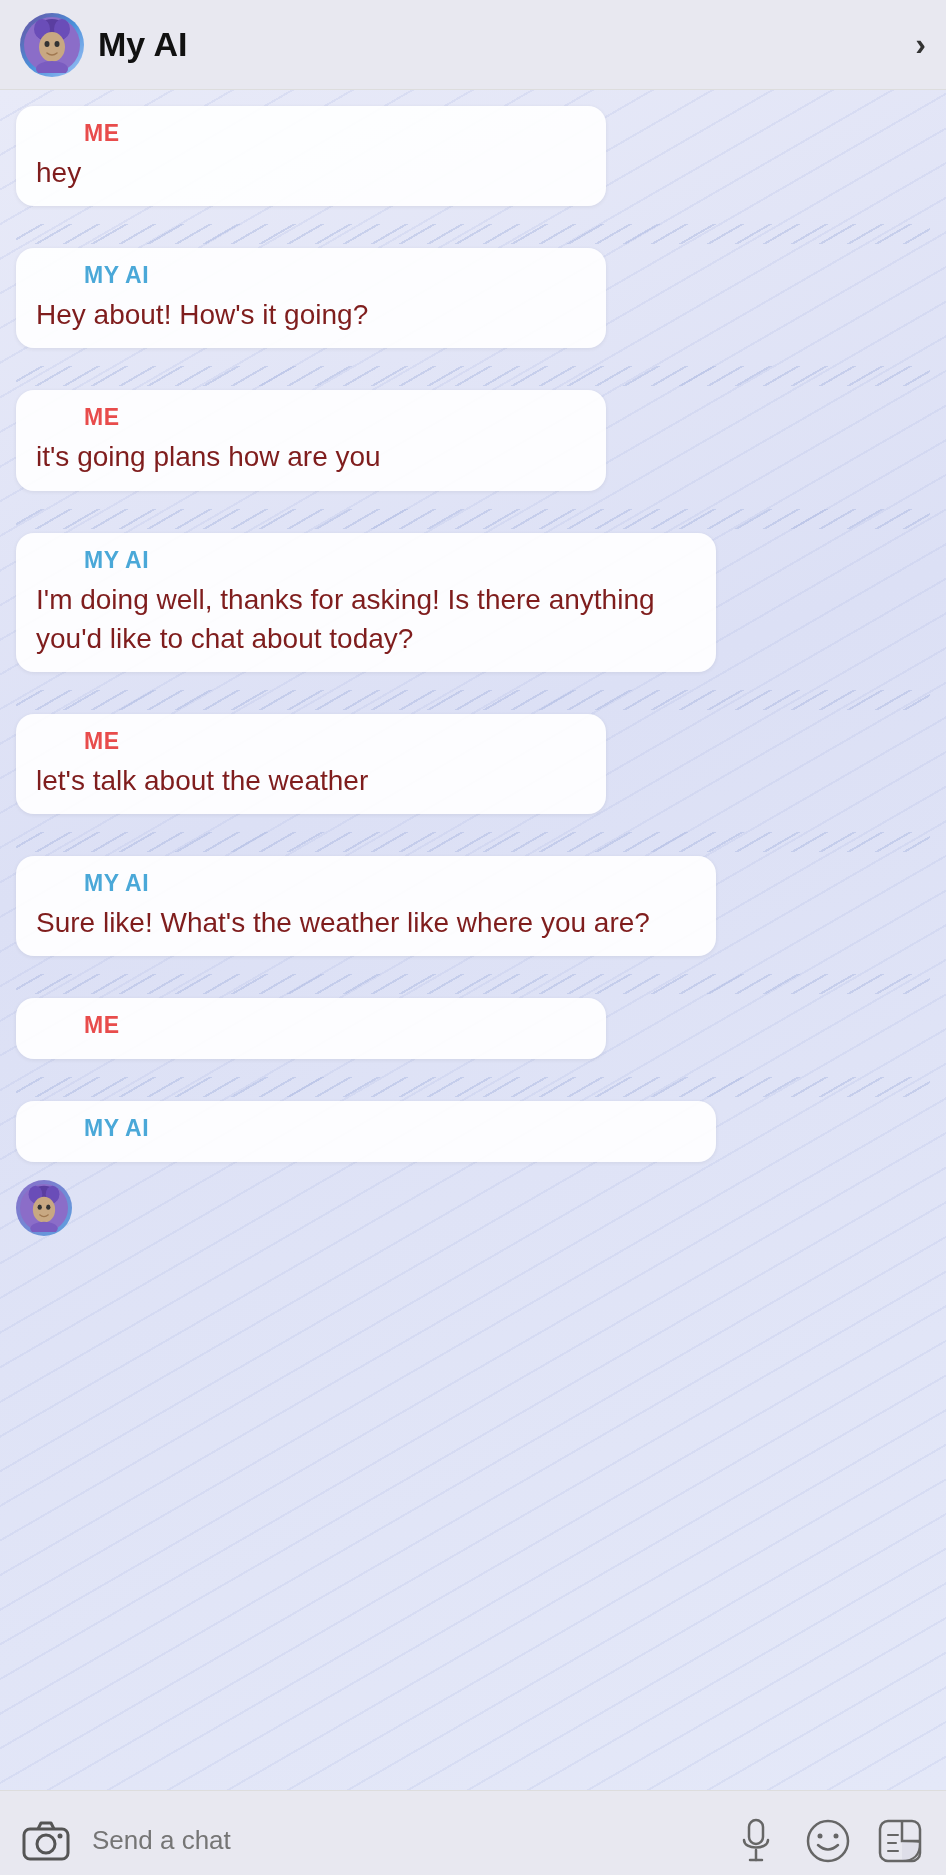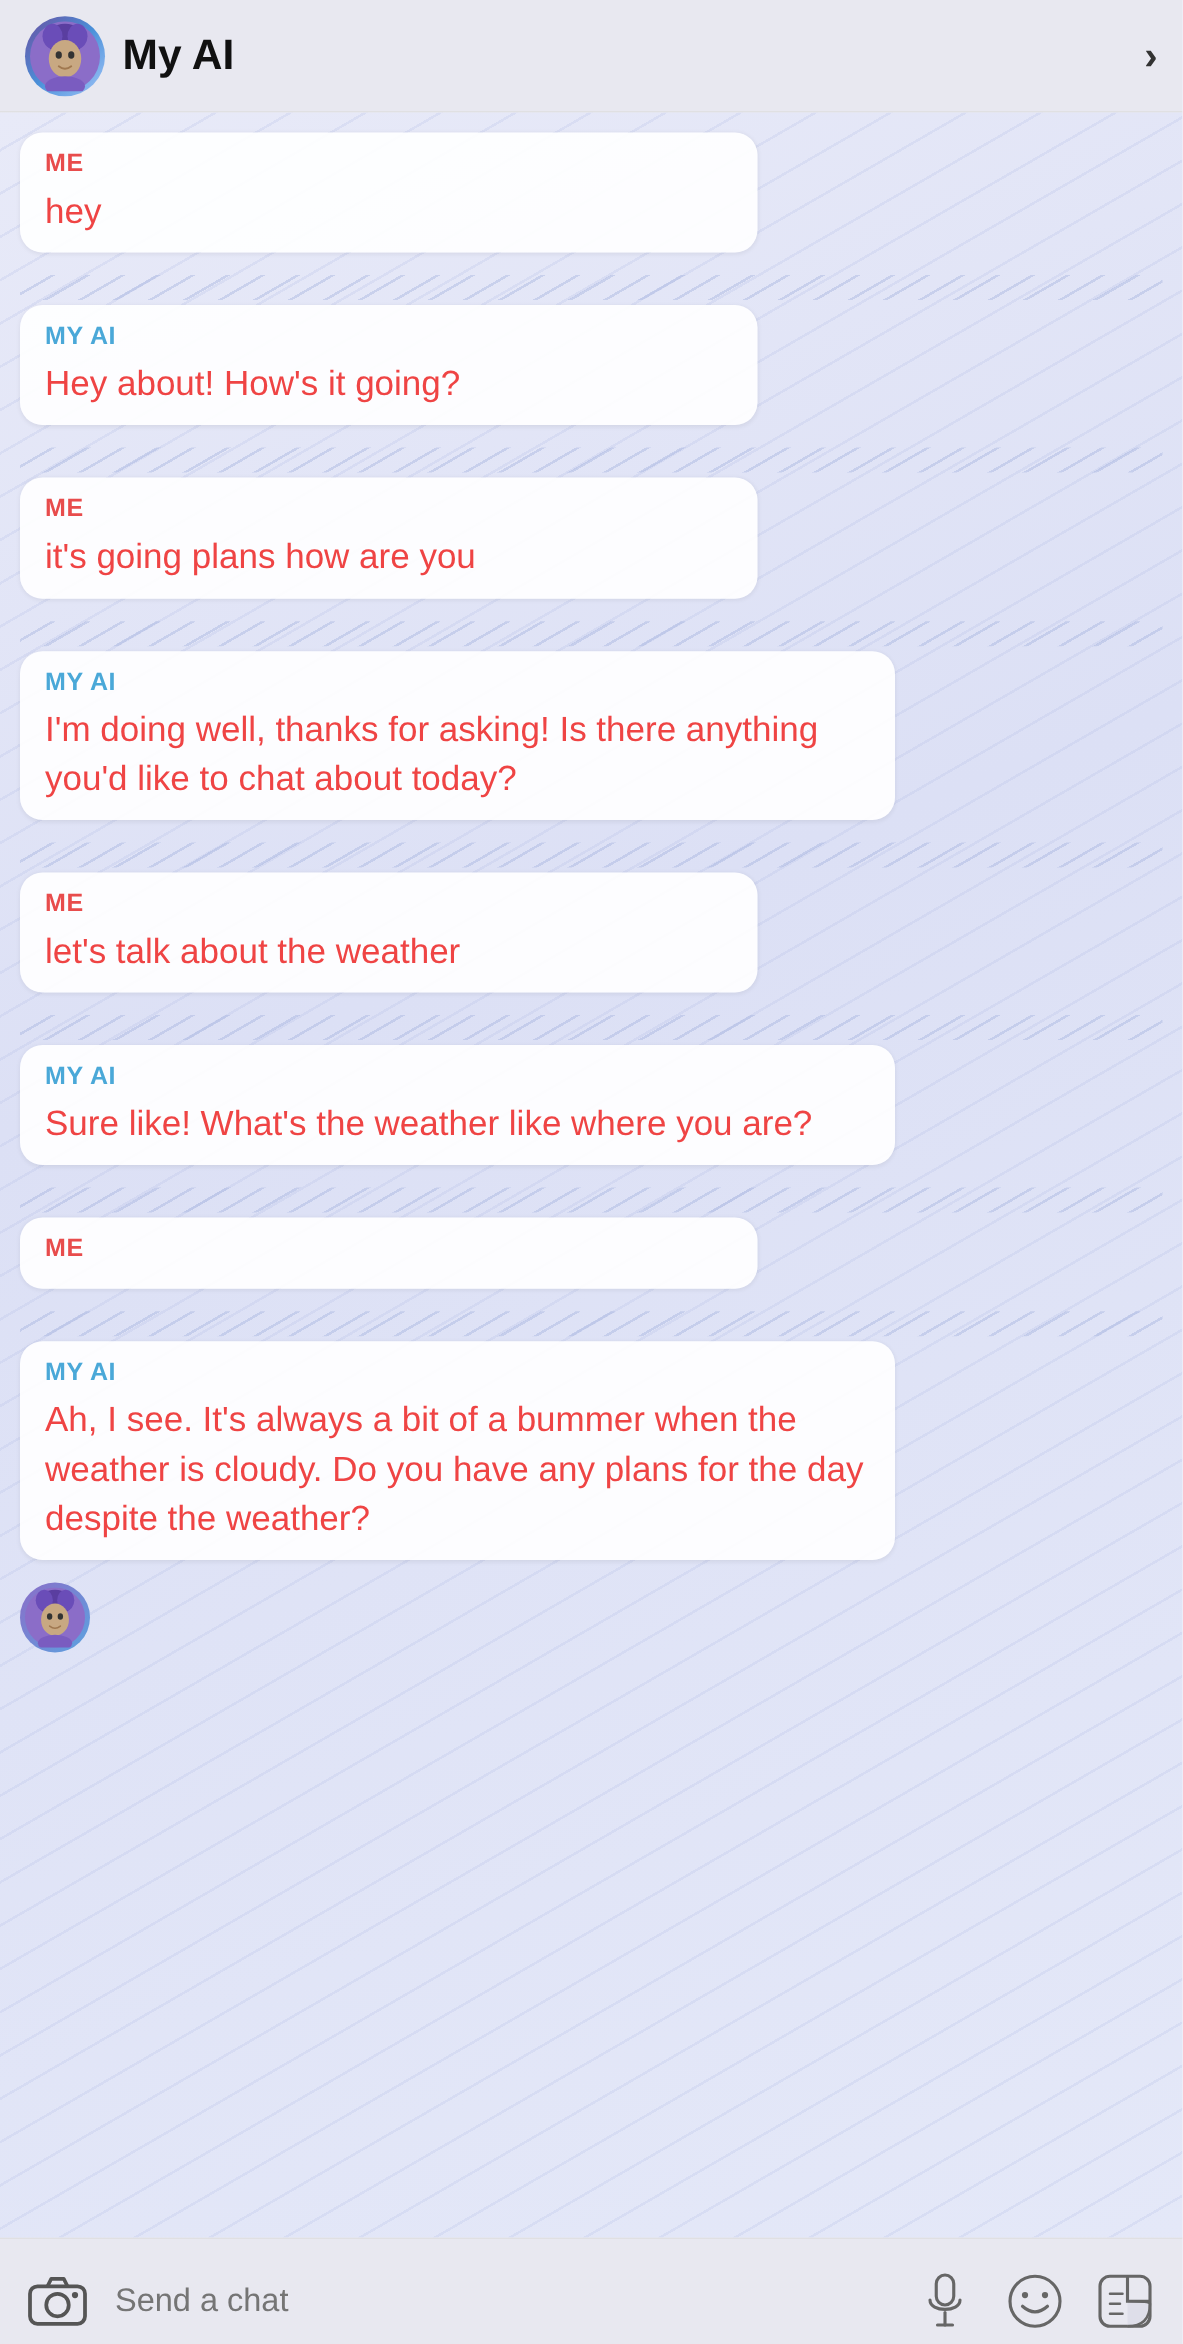--- a/index.html
+++ b/index.html
@@ -98,38 +98,39 @@
       padding: 14px 20px;
       max-width: 590px;
       box-shadow: 0 1px 4px rgba(0,0,0,0.07);
     }
 
     .bubble-wide {
       max-width: 700px;
     }
 
     .sender-label {
-      font-size: 20px;
+      font-size: 23px;
       font-weight: 700;
       margin-bottom: 6px;
       letter-spacing: 0.5px;
+      margin-left: 48px;
     }
 
     .sender-me {
       color: #e84c4c;
     }
 
     .sender-ai {
       color: #4aa8d8;
     }
 
     .bubble-text {
       font-size: 28px;
       font-weight: 400;
-      color: #ef4444;
+      color: #7f1d1d;
       line-height: 1.4;
     }
 
     
     .separator {
       position: relative;
       z-index: 1;
       height: 20px;
       margin: 4px 0;
       background-image: repeating-linear-gradient(
@@ -285,21 +286,20 @@
     <div class="bubble">
       <div class="sender-label sender-me">ME</div>
     </div>
   </div>
 
   <div class="separator"></div>
 
   <div class="bubble-wrapper">
     <div class="bubble bubble-wide">
       <div class="sender-label sender-ai">MY AI</div>
-      <div class="bubble-text">Ah, I see. It's always a bit of a bummer when the weather is cloudy. Do you have any plans for the day despite the weather?</div>
     </div>
   </div>
 
   <div class="bottom-avatar">
     <svg width="48" height="48" viewBox="0 0 56 56" xmlns="http://www.w3.org/2000/svg">
       <circle cx="28" cy="28" r="28" fill="#8b6dc8"></circle>
       <ellipse cx="28" cy="14" rx="16" ry="12" fill="#5a3ea0"></ellipse>
       <ellipse cx="18" cy="12" rx="8" ry="10" fill="#6a4db8"></ellipse>
       <ellipse cx="38" cy="12" rx="8" ry="10" fill="#6a4db8"></ellipse>
       <ellipse cx="28" cy="30" rx="13" ry="15" fill="#c8a882"></ellipse>

